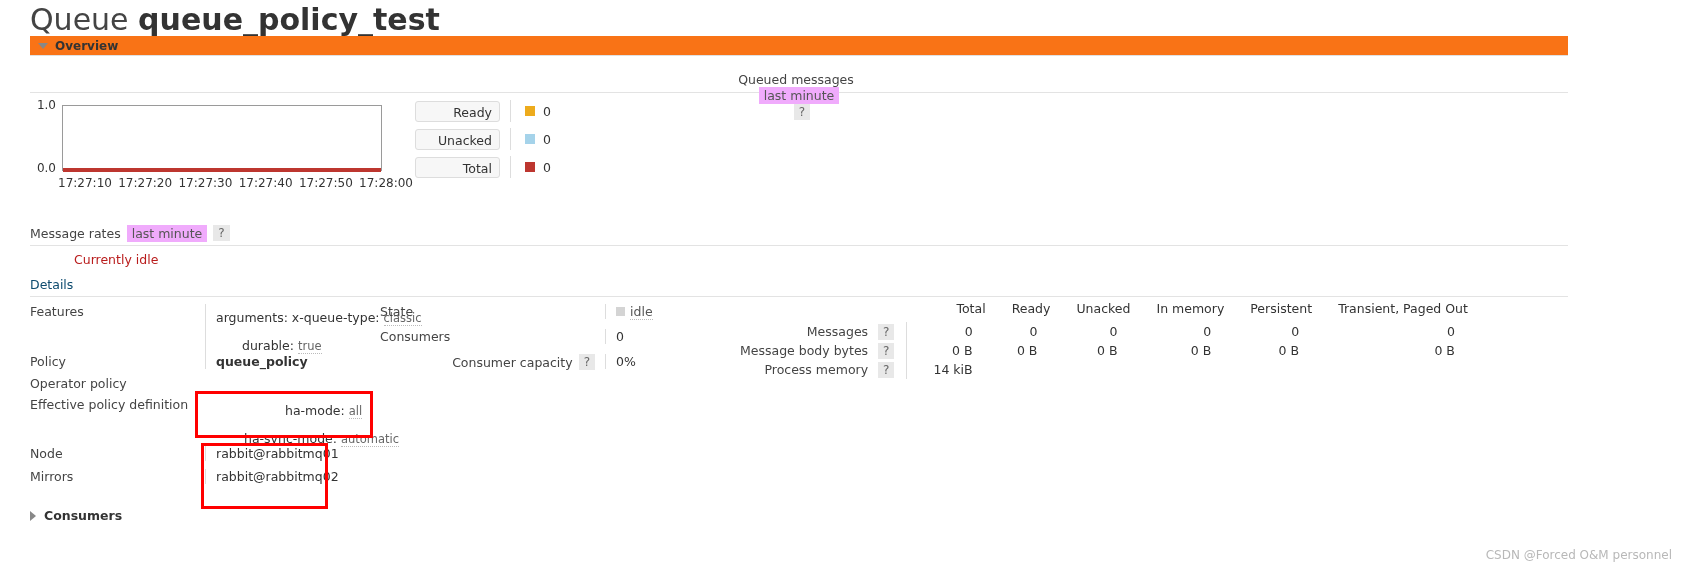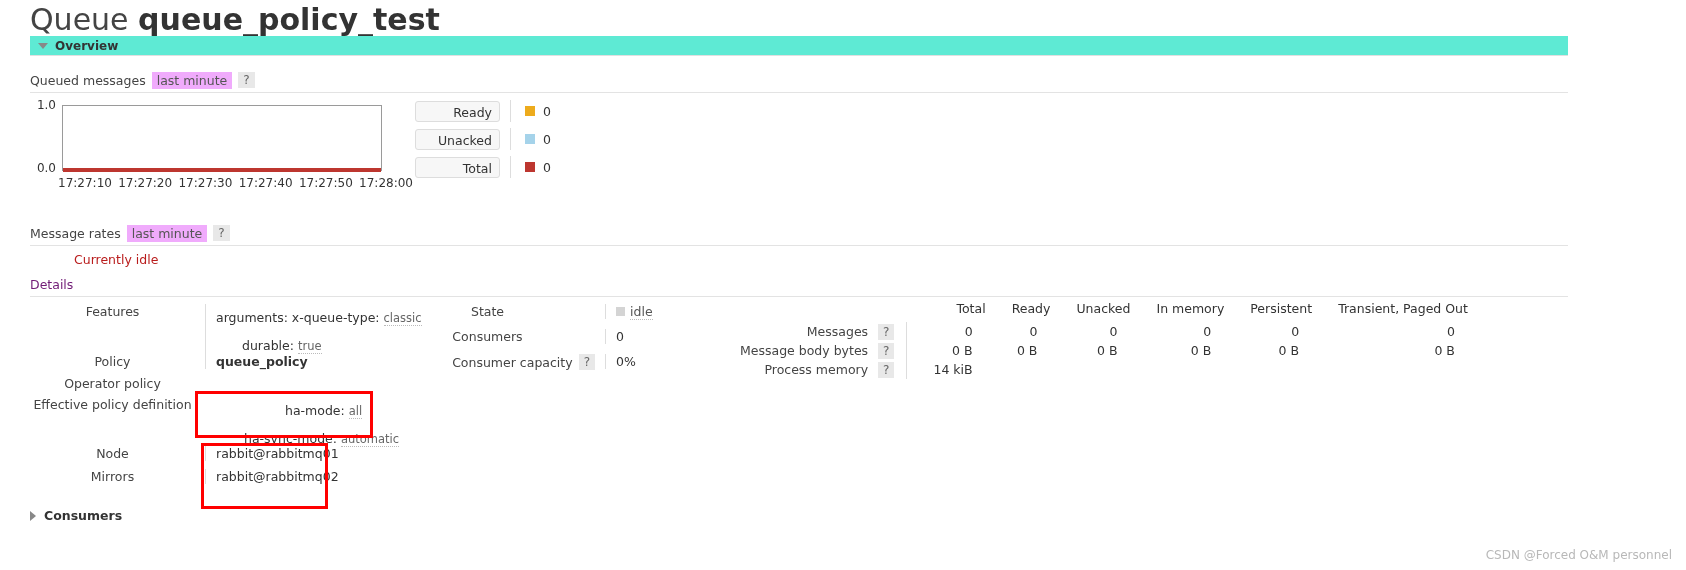--- a/index.html
+++ b/index.html
@@ -37,21 +37,21 @@
     color: #333;
   }
 
   
   .section-head {
     position: absolute;
     left: 30px;
     top: 36px;
     width: 1538px;
     height: 19px;
-    background: #5eead4;
+    background: #f97316;
     border-bottom: 1px solid #e0e0e0;
     display: flex;
     align-items: center;
   }
   .tri-down {
     width: 0; height: 0;
     border-left: 5px solid transparent;
     border-right: 5px solid transparent;
     border-top: 6px solid #888;
     margin-left: 8px;
@@ -190,39 +190,39 @@
     font-size: 12.5px;
     color: #b91c1c;
     margin-left: 44px;
   }
   .details-line {
     position: absolute;
     left: 30px;
     top: 277px;
     width: 1538px;
     font-size: 12.5px;
-    color: #701a75;
+    color: #0c4a6e;
     border-bottom: 1px solid #e3e3e3;
     padding-bottom: 4px;
   }
 
   
   .dgrid {
     position: absolute;
     top: 301px;
     left: 0;
     width: 1686px;
   }
   .kv {
     position: absolute;
     display: flex;
     align-items: flex-start;
   }
   .kv .k {
-    text-align: center;
+    text-align: left;
     font-size: 12.5px;
     color: #444;
     padding-right: 10px;
     white-space: nowrap;
   }
   .kv .v {
     font-size: 12.5px;
     color: #333;
     padding-left: 10px;
     border-left: 1px solid #ddd;
@@ -317,21 +317,21 @@
   <div class="page-title">
     <span>Queue</span>
     <span class="qname">queue_policy_test</span>
   </div>
 
   <div class="section-head">
     <span class="tri-down"></span>
     <span class="section-head-label">Overview</span>
   </div>
 
-  <div class="subhead" style="left:30px; top:72px; width:1538px;">
+  <div class="subhead" style="left:30px; top:72px; width:1538px;flex-direction:column;">
     <span class="lbl">Queued messages</span>
     <span class="chip">last minute</span>
     <span class="qmark">?</span>
   </div>
 
   <div class="chart-wrap">
     <div class="ylab" style="left:0px; top:2px;">1.0</div>
     <div class="ylab" style="left:0px; top:65px;">0.0</div>
     <div class="plot">
       <div class="zeroline"></div>

